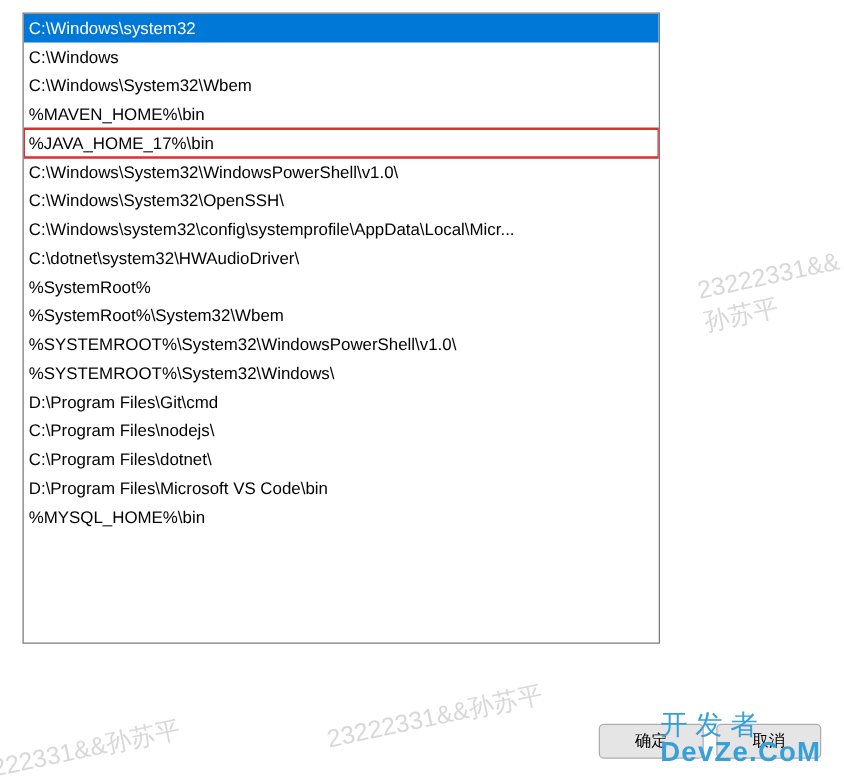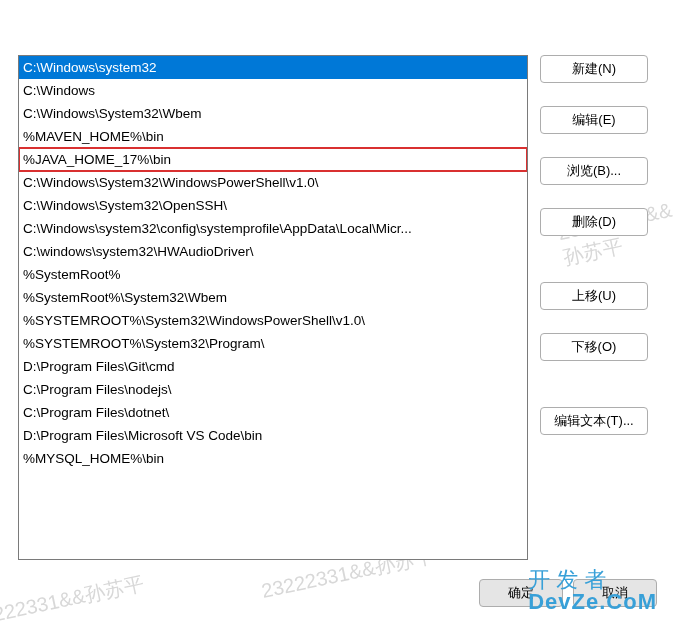--- a/index.html
+++ b/index.html
@@ -18,21 +18,20 @@
     }
     .dialog-container {
       position: relative;
       width: 100%;
       height: 100%;
       padding: 10px 18px 18px 18px;
     }
     .main-area {
       display: flex;
       gap: 12px;
-      margin-top: 45px;
     }
     .list-box {
       width: 510px;
       height: 505px;
       border: 1px solid #7a7a7a;
       overflow: hidden;
       background: #fff;
     }
     .list-item {
       height: 23px;
@@ -146,47 +145,32 @@
   <div class="main-area">
     <div class="list-box" id="list-box">
         <div class="list-item selected">C:\Windows\system32</div>
         <div class="list-item">C:\Windows</div>
         <div class="list-item">C:\Windows\System32\Wbem</div>
         <div class="list-item">%MAVEN_HOME%\bin</div>
         <div class="list-item highlighted">%JAVA_HOME_17%\bin</div>
         <div class="list-item">C:\Windows\System32\WindowsPowerShell\v1.0\</div>
         <div class="list-item">C:\Windows\System32\OpenSSH\</div>
         <div class="list-item">C:\Windows\system32\config\systemprofile\AppData\Local\Micr...</div>
-        <div class="list-item">C:\windows\system32\HWAudioDriver\</div>
+        <div class="list-item">C:\dotnet\system32\HWAudioDriver\</div>
         <div class="list-item">%SystemRoot%</div>
         <div class="list-item">%SystemRoot%\System32\Wbem</div>
         <div class="list-item">%SYSTEMROOT%\System32\WindowsPowerShell\v1.0\</div>
-        <div class="list-item">%SYSTEMROOT%\System32\Program\</div>
+        <div class="list-item">%SYSTEMROOT%\System32\Windows\</div>
         <div class="list-item">D:\Program Files\Git\cmd</div>
         <div class="list-item">C:\Program Files\nodejs\</div>
         <div class="list-item">C:\Program Files\dotnet\</div>
         <div class="list-item">D:\Program Files\Microsoft VS Code\bin</div>
         <div class="list-item">%MYSQL_HOME%\bin</div>
       </div>
 
-    <div class="button-column">
-      <button class="btn">新建(N)</button>
-      <div class="btn-spacer-small"></div>
-      <button class="btn">编辑(E)</button>
-      <div class="btn-spacer-small"></div>
-      <button class="btn">浏览(B)...</button>
-      <div class="btn-spacer-small"></div>
-      <button class="btn">删除(D)</button>
-      <div class="btn-spacer-large"></div>
-      <button class="btn">上移(U)</button>
-      <div class="btn-spacer-small"></div>
-      <button class="btn">下移(O)</button>
-      <div class="btn-spacer-large"></div>
-      <button class="btn">编辑文本(T)...</button>
-    </div>
   </div>
 
   <div class="footer-buttons">
     <button class="footer-btn">确定</button>
     <button class="footer-btn">取消</button>
   </div>
 </div>
 
 <div class="logo-overlay">
   <div class="logo-line1">开发者</div>

